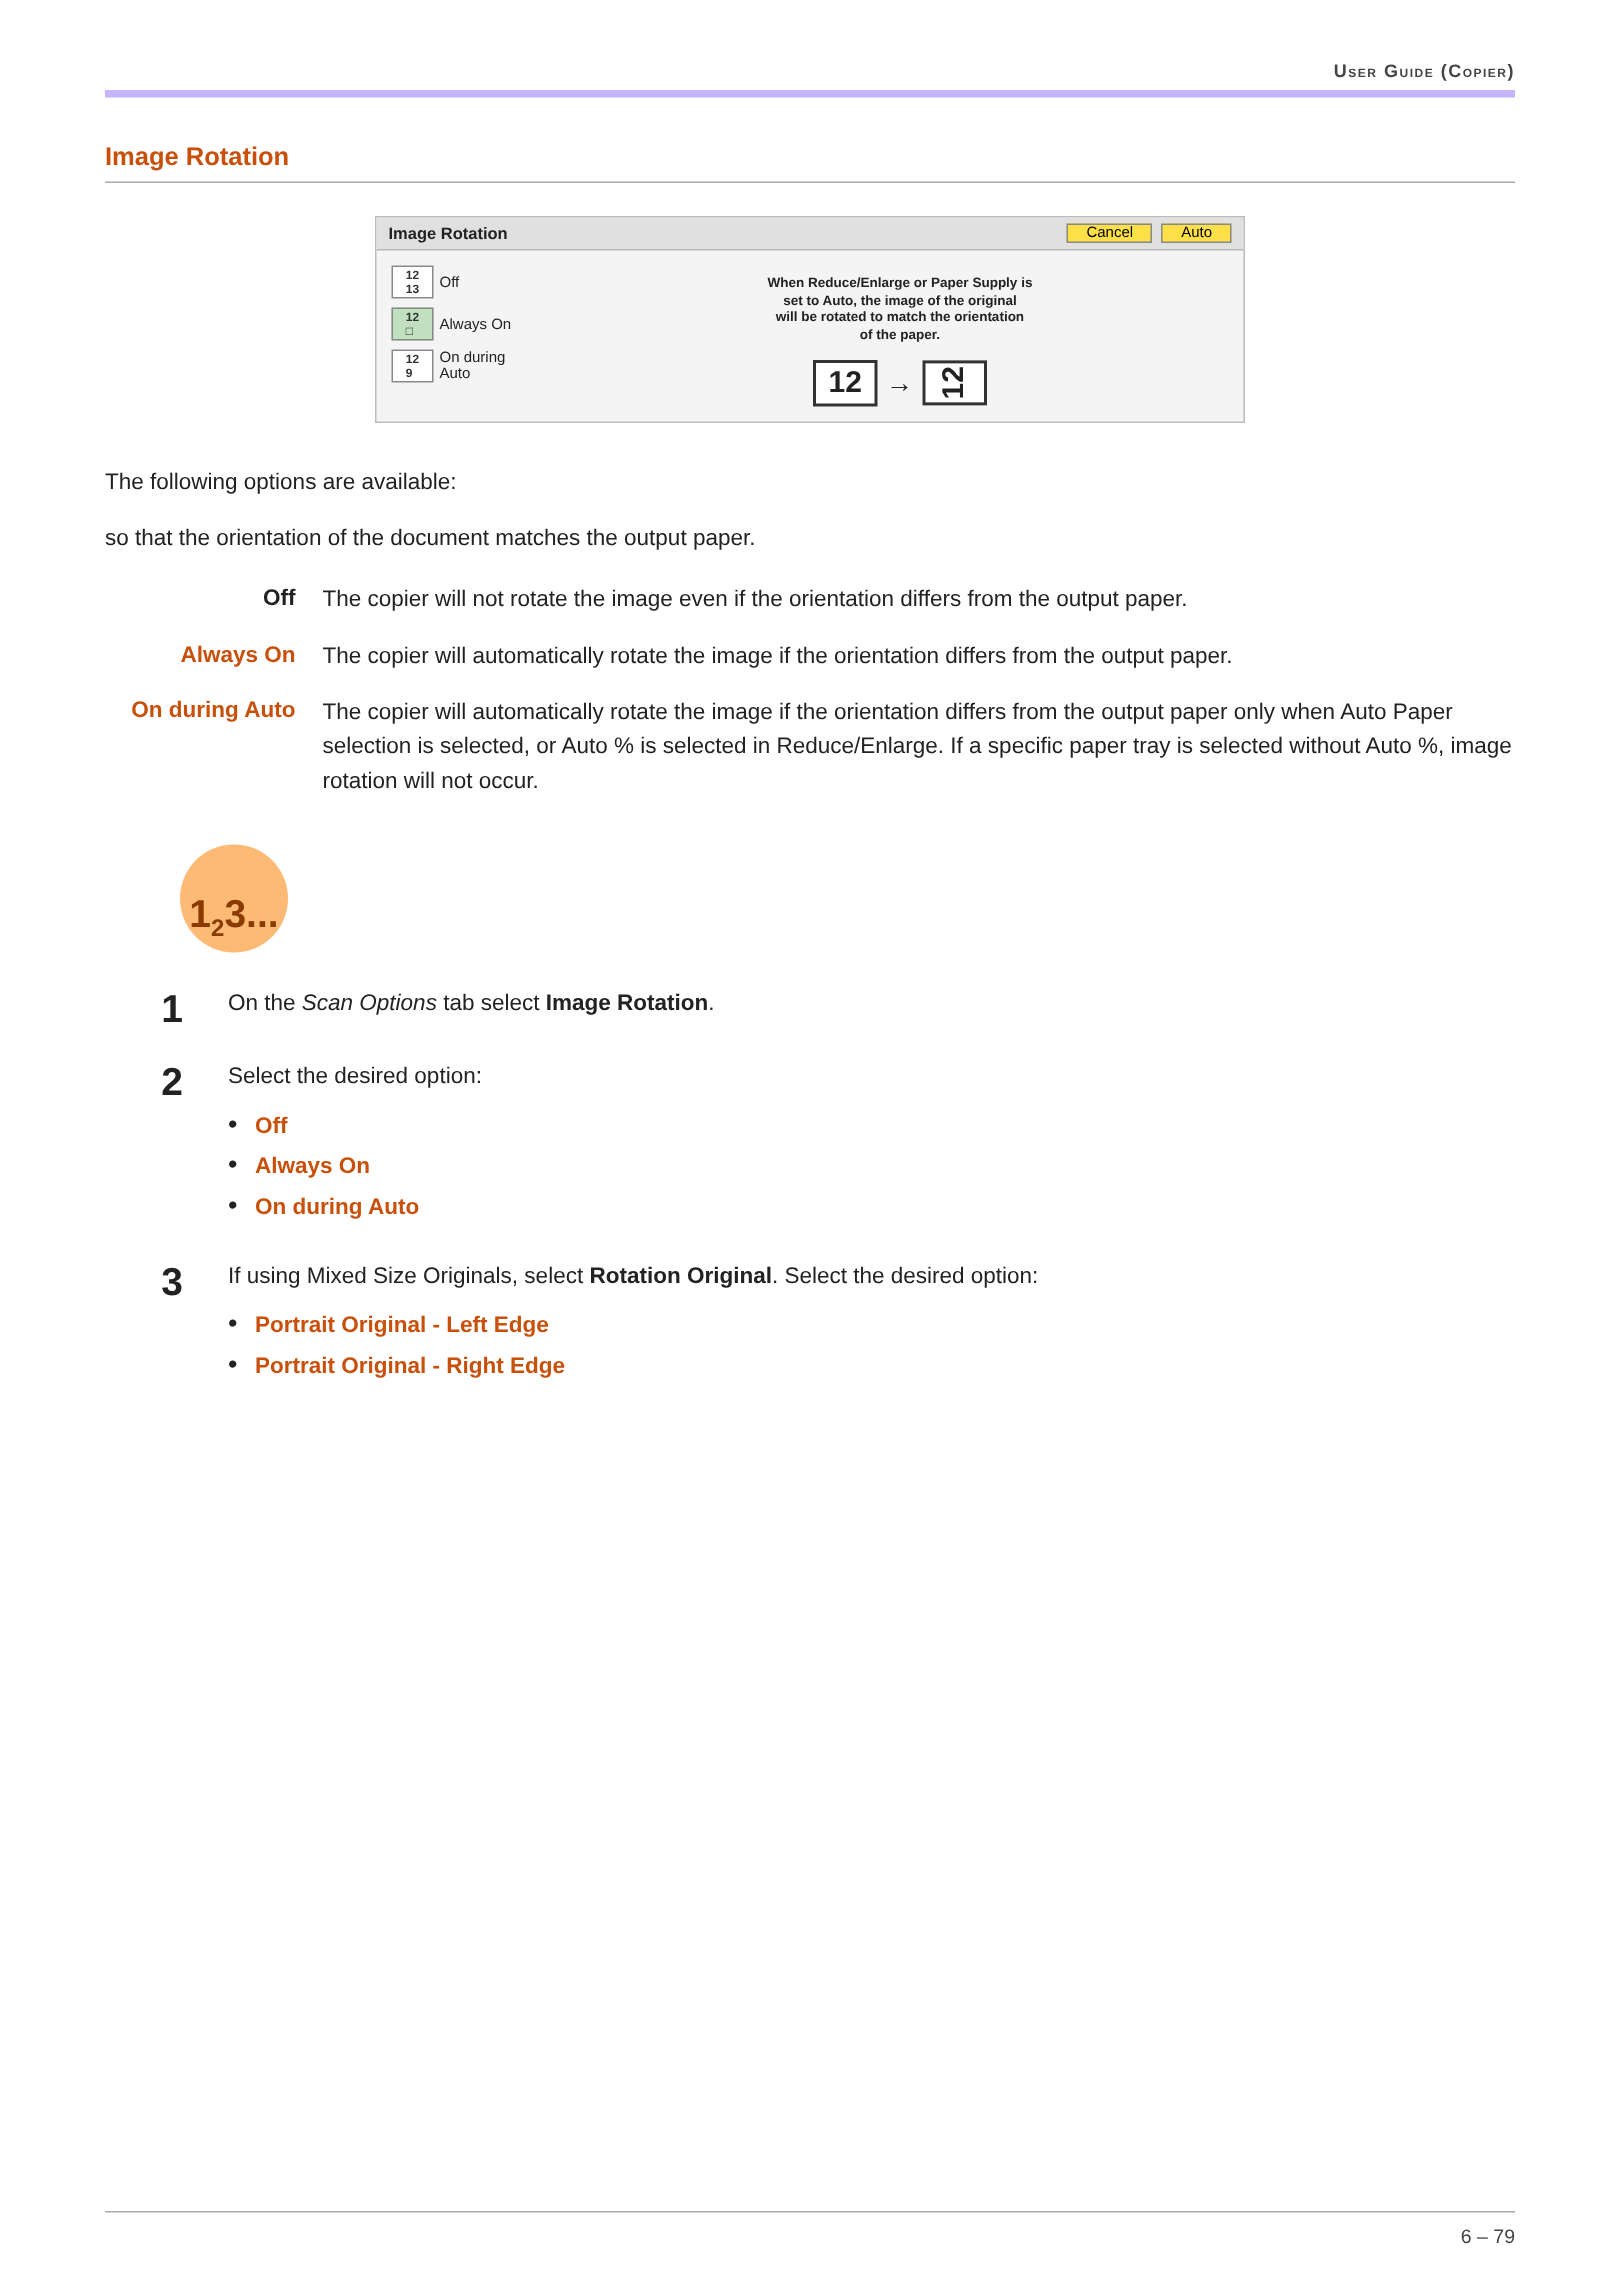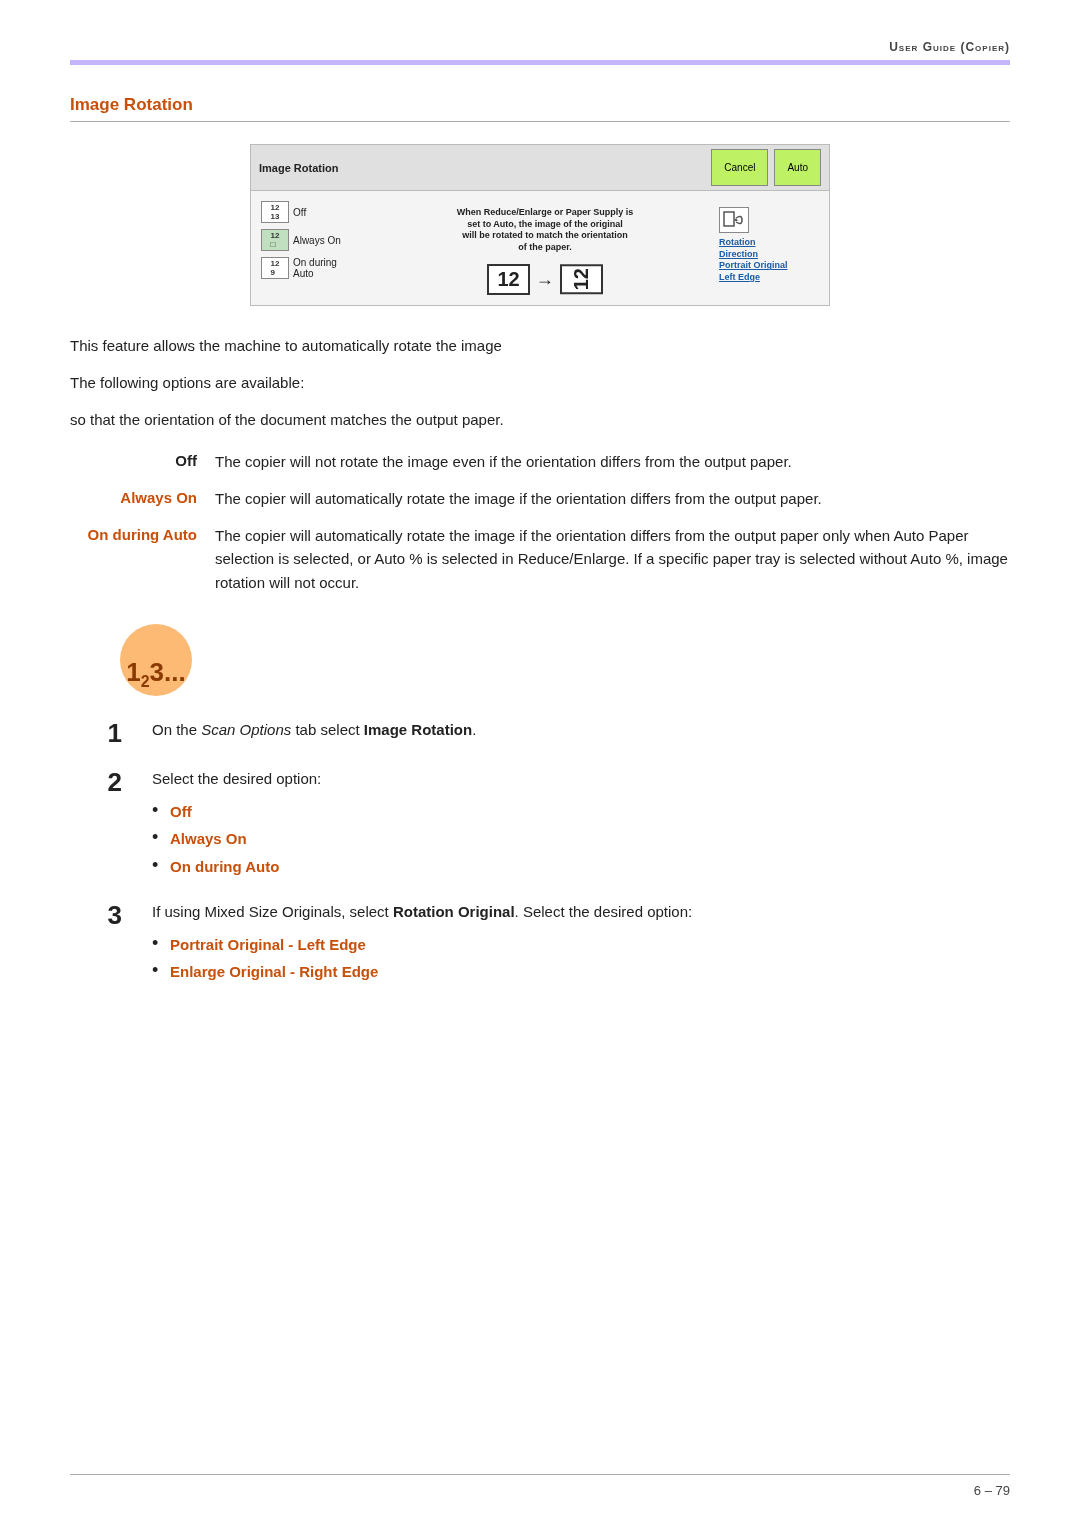--- a/index.html
+++ b/index.html
@@ -63,22 +63,22 @@
     .ui-title-text {
       font-weight: bold;
       font-size: 11px;
     }
     .ui-buttons {
       display: flex;
       gap: 6px;
     }
     .ui-btn {
       border: 1px solid #888;
-      background: #bef264;
-      padding: 12px 12px;
+      background: #fde047;
+      padding: 0 12px;
       font-size: 10px;
       cursor: pointer;
     }
     .ui-content {
       display: flex;
       padding: 10px;
       gap: 10px;
     }
     .ui-options {
       display: flex;
@@ -342,34 +342,23 @@
 
       <div class="ui-center">
         <div class="ui-center-text">When Reduce/Enlarge or Paper Supply is<br>set to Auto, the image of the original<br>will be rotated to match the orientation<br>of the paper.</div>
         <div class="ui-arrow-demo">
           <div class="ui-arrow-box">12</div>
           <span style="font-size:18px;">→</span>
           <div class="ui-arrow-rotated">12</div>
         </div>
       </div>
 
-      <div class="ui-right">
-        <div class="ui-right-icon">
-          <svg width="24" height="20" viewBox="0 0 24 20">
-            <rect x="2" y="2" width="10" height="14" fill="none" stroke="#555" stroke-width="1.5"></rect>
-            <path d="M14 8 Q20 4 20 10 Q20 16 14 12" fill="none" stroke="#555" stroke-width="1.5"></path>
-            <polygon points="12,11 14,8 16,11" fill="#555"></polygon>
-          </svg>
-        </div>
-        <div class="ui-right-label">Rotation<br>Direction<br>Portrait Original<br>Left Edge</div>
-      </div>
     </div>
   </div>
 
-  <p class="intro-text">This feature allows the machine to automatically rotate the image</p>
   <p class="intro-text">The following options are available:</p>
   <p class="intro-text">so that the orientation of the document matches the output paper.</p>
 
   <div class="options-section">
     <div class="option-row">
       <div class="option-label">Off</div>
       <div class="option-desc">The copier will not rotate the image even if the orientation differs from the output paper.</div>
     </div>
     <div class="option-row">
       <div class="option-label highlight">Always On</div>
@@ -421,21 +410,21 @@
       <div class="step-num">3</div>
       <div class="step-content">
         If using Mixed Size Originals, select <strong>Rotation Original</strong>. Select the desired option:
         <ul class="bullet-list">
           <li>
             <span class="bullet-dot">•</span>
             <span class="bullet-text">Portrait Original - Left Edge</span>
           </li>
           <li>
             <span class="bullet-dot">•</span>
-            <span class="bullet-text">Enlarge Original - Right Edge</span>
+            <span class="bullet-text">Portrait Original - Right Edge</span>
           </li>
         </ul>
       </div>
     </div>
 
   </div>
 
 </div>
 
 <div class="footer-bar">

